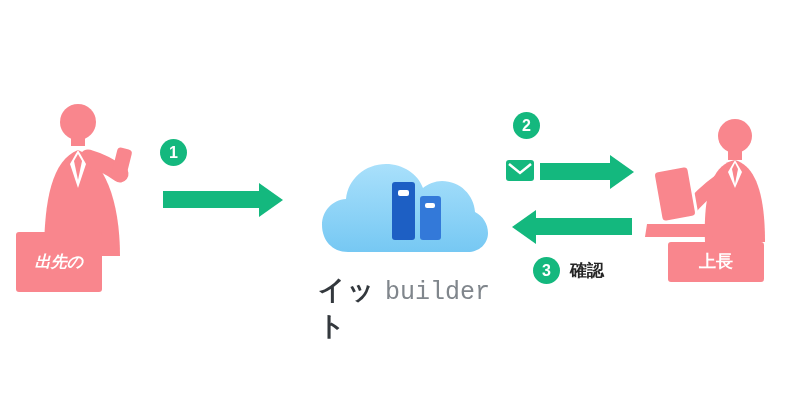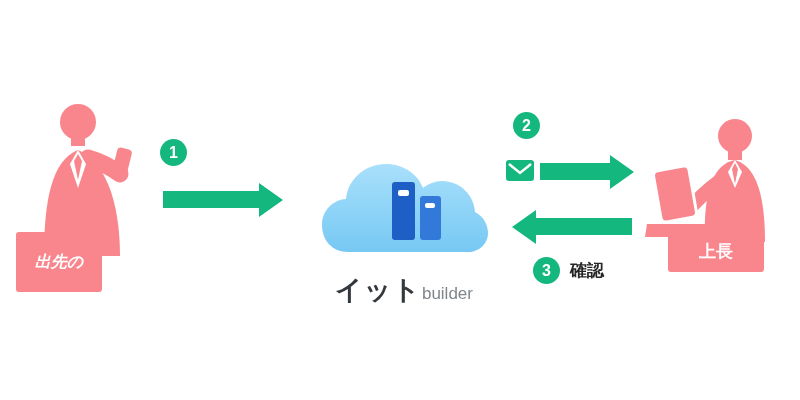--- a/index.html
+++ b/index.html
@@ -32,34 +32,34 @@
     display:flex;align-items:center;justify-content:center;flex:0 0 auto;
   }
   .step-label{font-size:17px;font-weight:bold;color:var(--ink);white-space:nowrap;}
   
   .actor-label{
     position:absolute;background:var(--pink);color:#fff;font-weight:bold;
     display:flex;flex-direction:column;align-items:center;justify-content:center;
     text-align:center;border-radius:3px;line-height:1.45;
   }
   .actor-label.sales{left:16px;top:232px;width:86px;height:60px;font-size:16px;font-style:italic;}
-  .actor-label.boss{left:668px;top:232px;width:96px;height:40px;font-size:17px;}
+  .actor-label.boss{left:668px;top:242px;width:96px;height:40px;font-size:17px;}
   
   .svg-abs{position:absolute;display:block;}
   #salesman{left:28px;top:98px;}
   #boss{left:645px;top:112px;}
   #cloud{left:318px;top:148px;}
   #envelope{left:506px;top:160px;}
   
   .brand{
     position:absolute;left:318px;top:272px;width:172px;
-    display:flex;align-items:baseline;justify-content:center;gap:1px;
+    display:flex;align-items:baseline;justify-content:center;gap:1px;font-family:Liberation Mono, monospace;
   }
   .brand .bold{font-size:27px;font-weight:800;color:#33383d;letter-spacing:1px;}
-  .brand .light{font-size:17px;font-weight:400;color:#80868c;}
+  .brand .light{font-size:25px;font-weight:400;color:#80868c;}
 </style>
 </head>
 <body>
 
 <div class="canvas">
 
   <svg id="salesman" class="svg-abs" width="118" height="158" viewBox="0 0 118 158" aria-hidden="true">
     <g fill="#f9868d">
       <circle cx="50" cy="24" r="18"></circle>
       <rect x="43" y="36" width="14" height="12"></rect>

